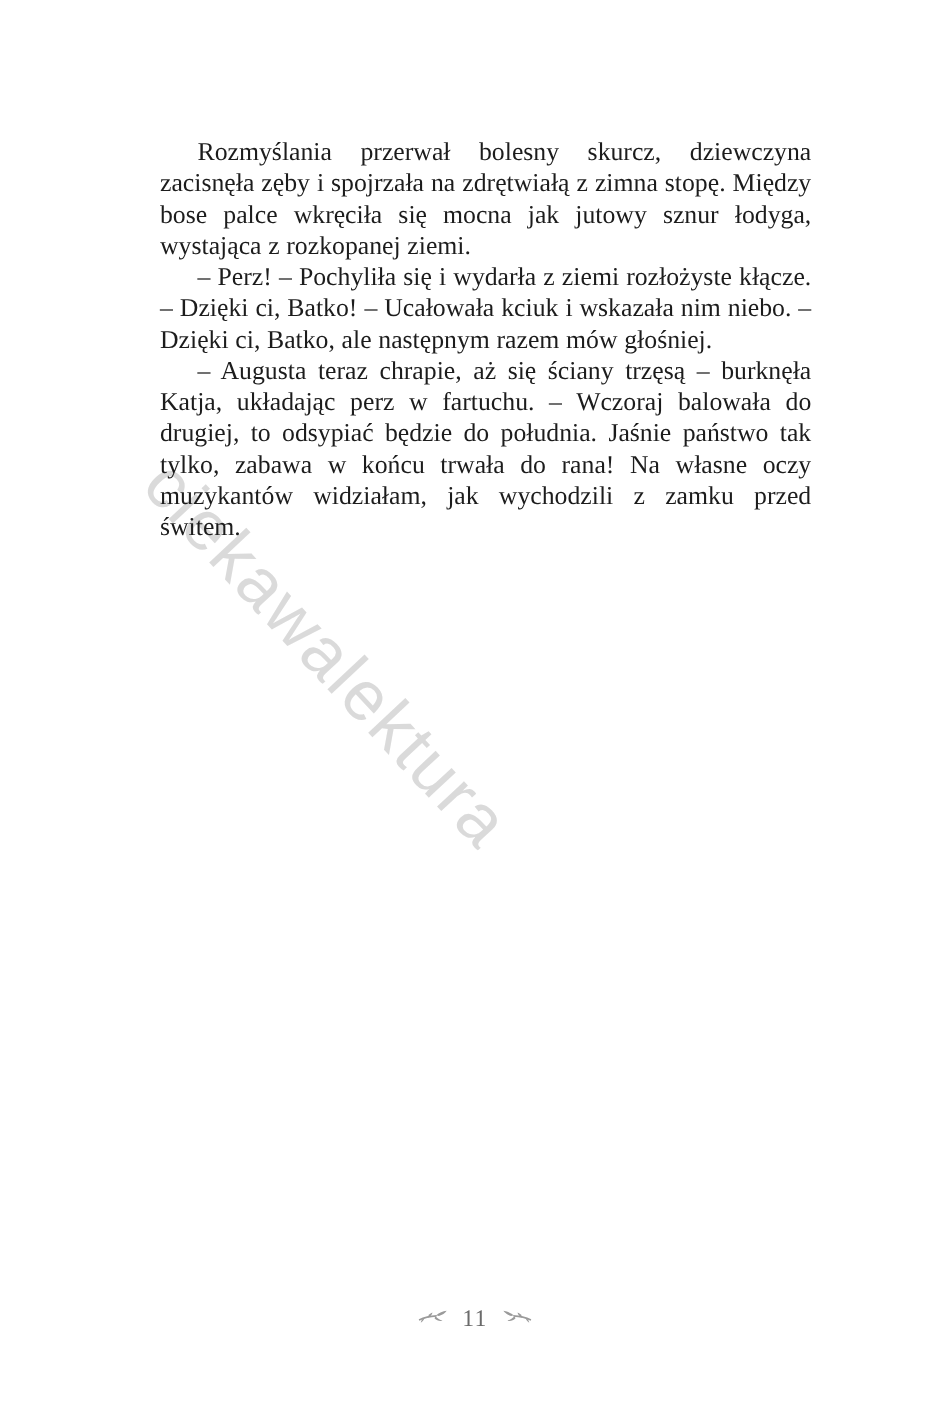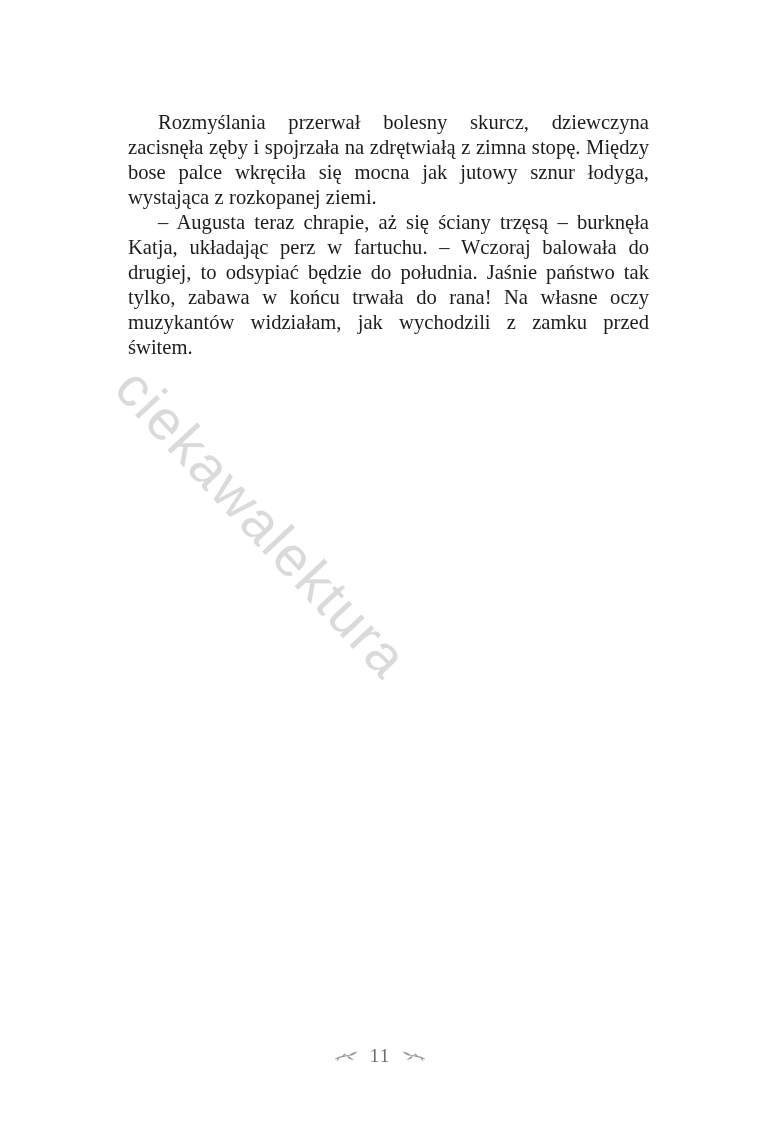--- a/index.html
+++ b/index.html
@@ -73,21 +73,20 @@
   }
 
   
   #folio {
     position: absolute;
     left: 0;
     top: 1046px;
     width: 760px;
     z-index: 2;
     display: flex;
-    align-items: center;
     justify-content: center;
     gap: 11px;
   }
   #folio .folio-num {
     font-size: 19px;
     color: #6b6b6b;
     letter-spacing: 1px;
     line-height: 1;
   }
   #folio .orn {
@@ -103,20 +102,21 @@
 <body>
 
 <div id="page">
 
   <div id="watermark">
     <div class="wm-text">ciekawalektura</div>
   </div>
 
   <div id="textblock">
     <p>Rozmyślania przerwał bolesny skurcz, dziewczyna zacisnęła zęby i spojrzała na zdrętwiałą z zimna stopę. Między bose palce wkręciła się mocna jak jutowy sznur łodyga, wystająca z rozkopanej ziemi.</p>
+    <p>– Perz! – Pochyliła się i wydarła z ziemi rozłożyste kłącze. – Dzięki ci, Batko! – Ucałowała kciuk i wskazała nim niebo. – Dzięki ci, Batko, ale następnym razem mów głośniej.</p>
     <p>– Augusta teraz chrapie, aż się ściany trzęsą – burknęła Katja, układając perz w fartuchu. – Wczoraj balowała do drugiej, to odsypiać będzie do południa. Jaśnie państwo tak tylko, zabawa w końcu trwała do rana! Na własne oczy muzykantów widziałam, jak wychodzili z zamku przed świtem.</p>
   </div>
 
   <div id="folio">
     <span class="orn orn-left">
       <svg viewBox="0 0 26 14" width="26" height="14" aria-hidden="true">
         <g fill="currentColor">
           <path d="M2 9.4 C6 7.4, 11 6.2, 16.5 6.0 L16.2 7.3 C11 7.6, 6.2 8.7, 2.4 10.5 Z"></path>
           <path d="M16.0 6.2 C18.3 4.2, 21.2 3.0, 24.3 2.6 C23.0 4.6, 20.8 6.0, 18.1 6.7 Z"></path>
           <path d="M15.4 7.0 C17.0 8.6, 18.9 9.8, 21.0 10.6 C18.6 11.1, 16.3 10.4, 14.6 8.6 Z"></path>

